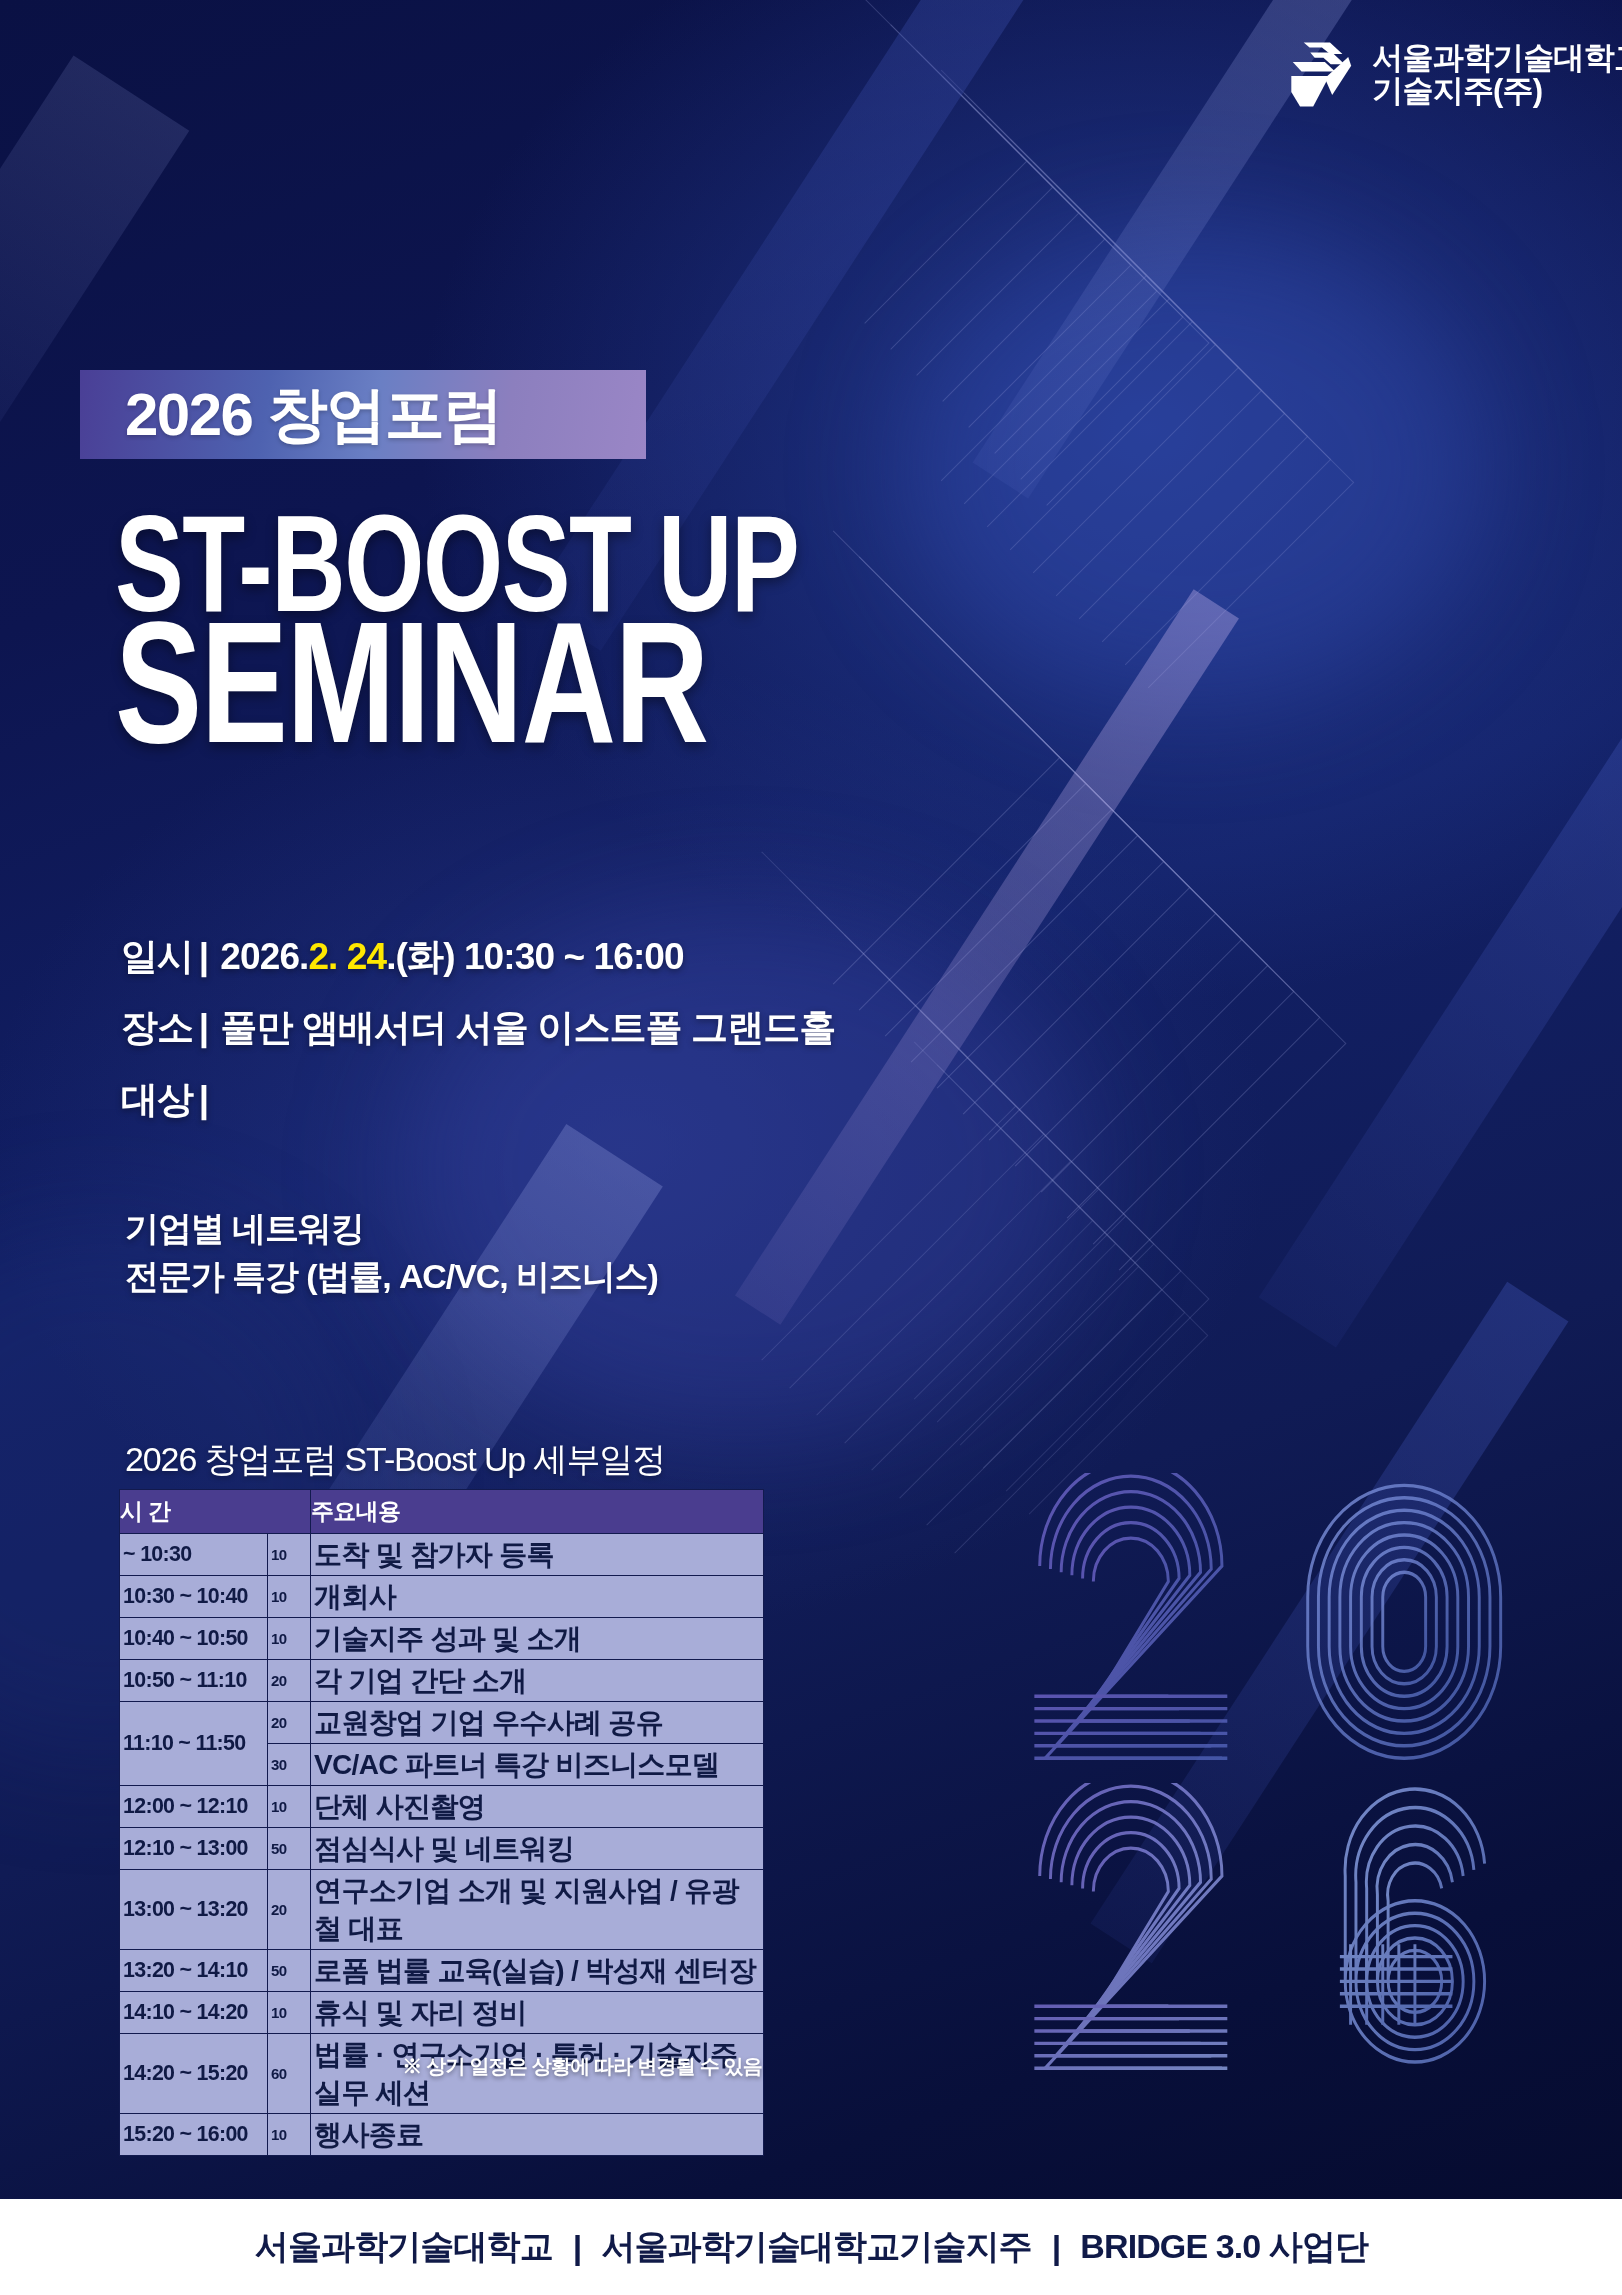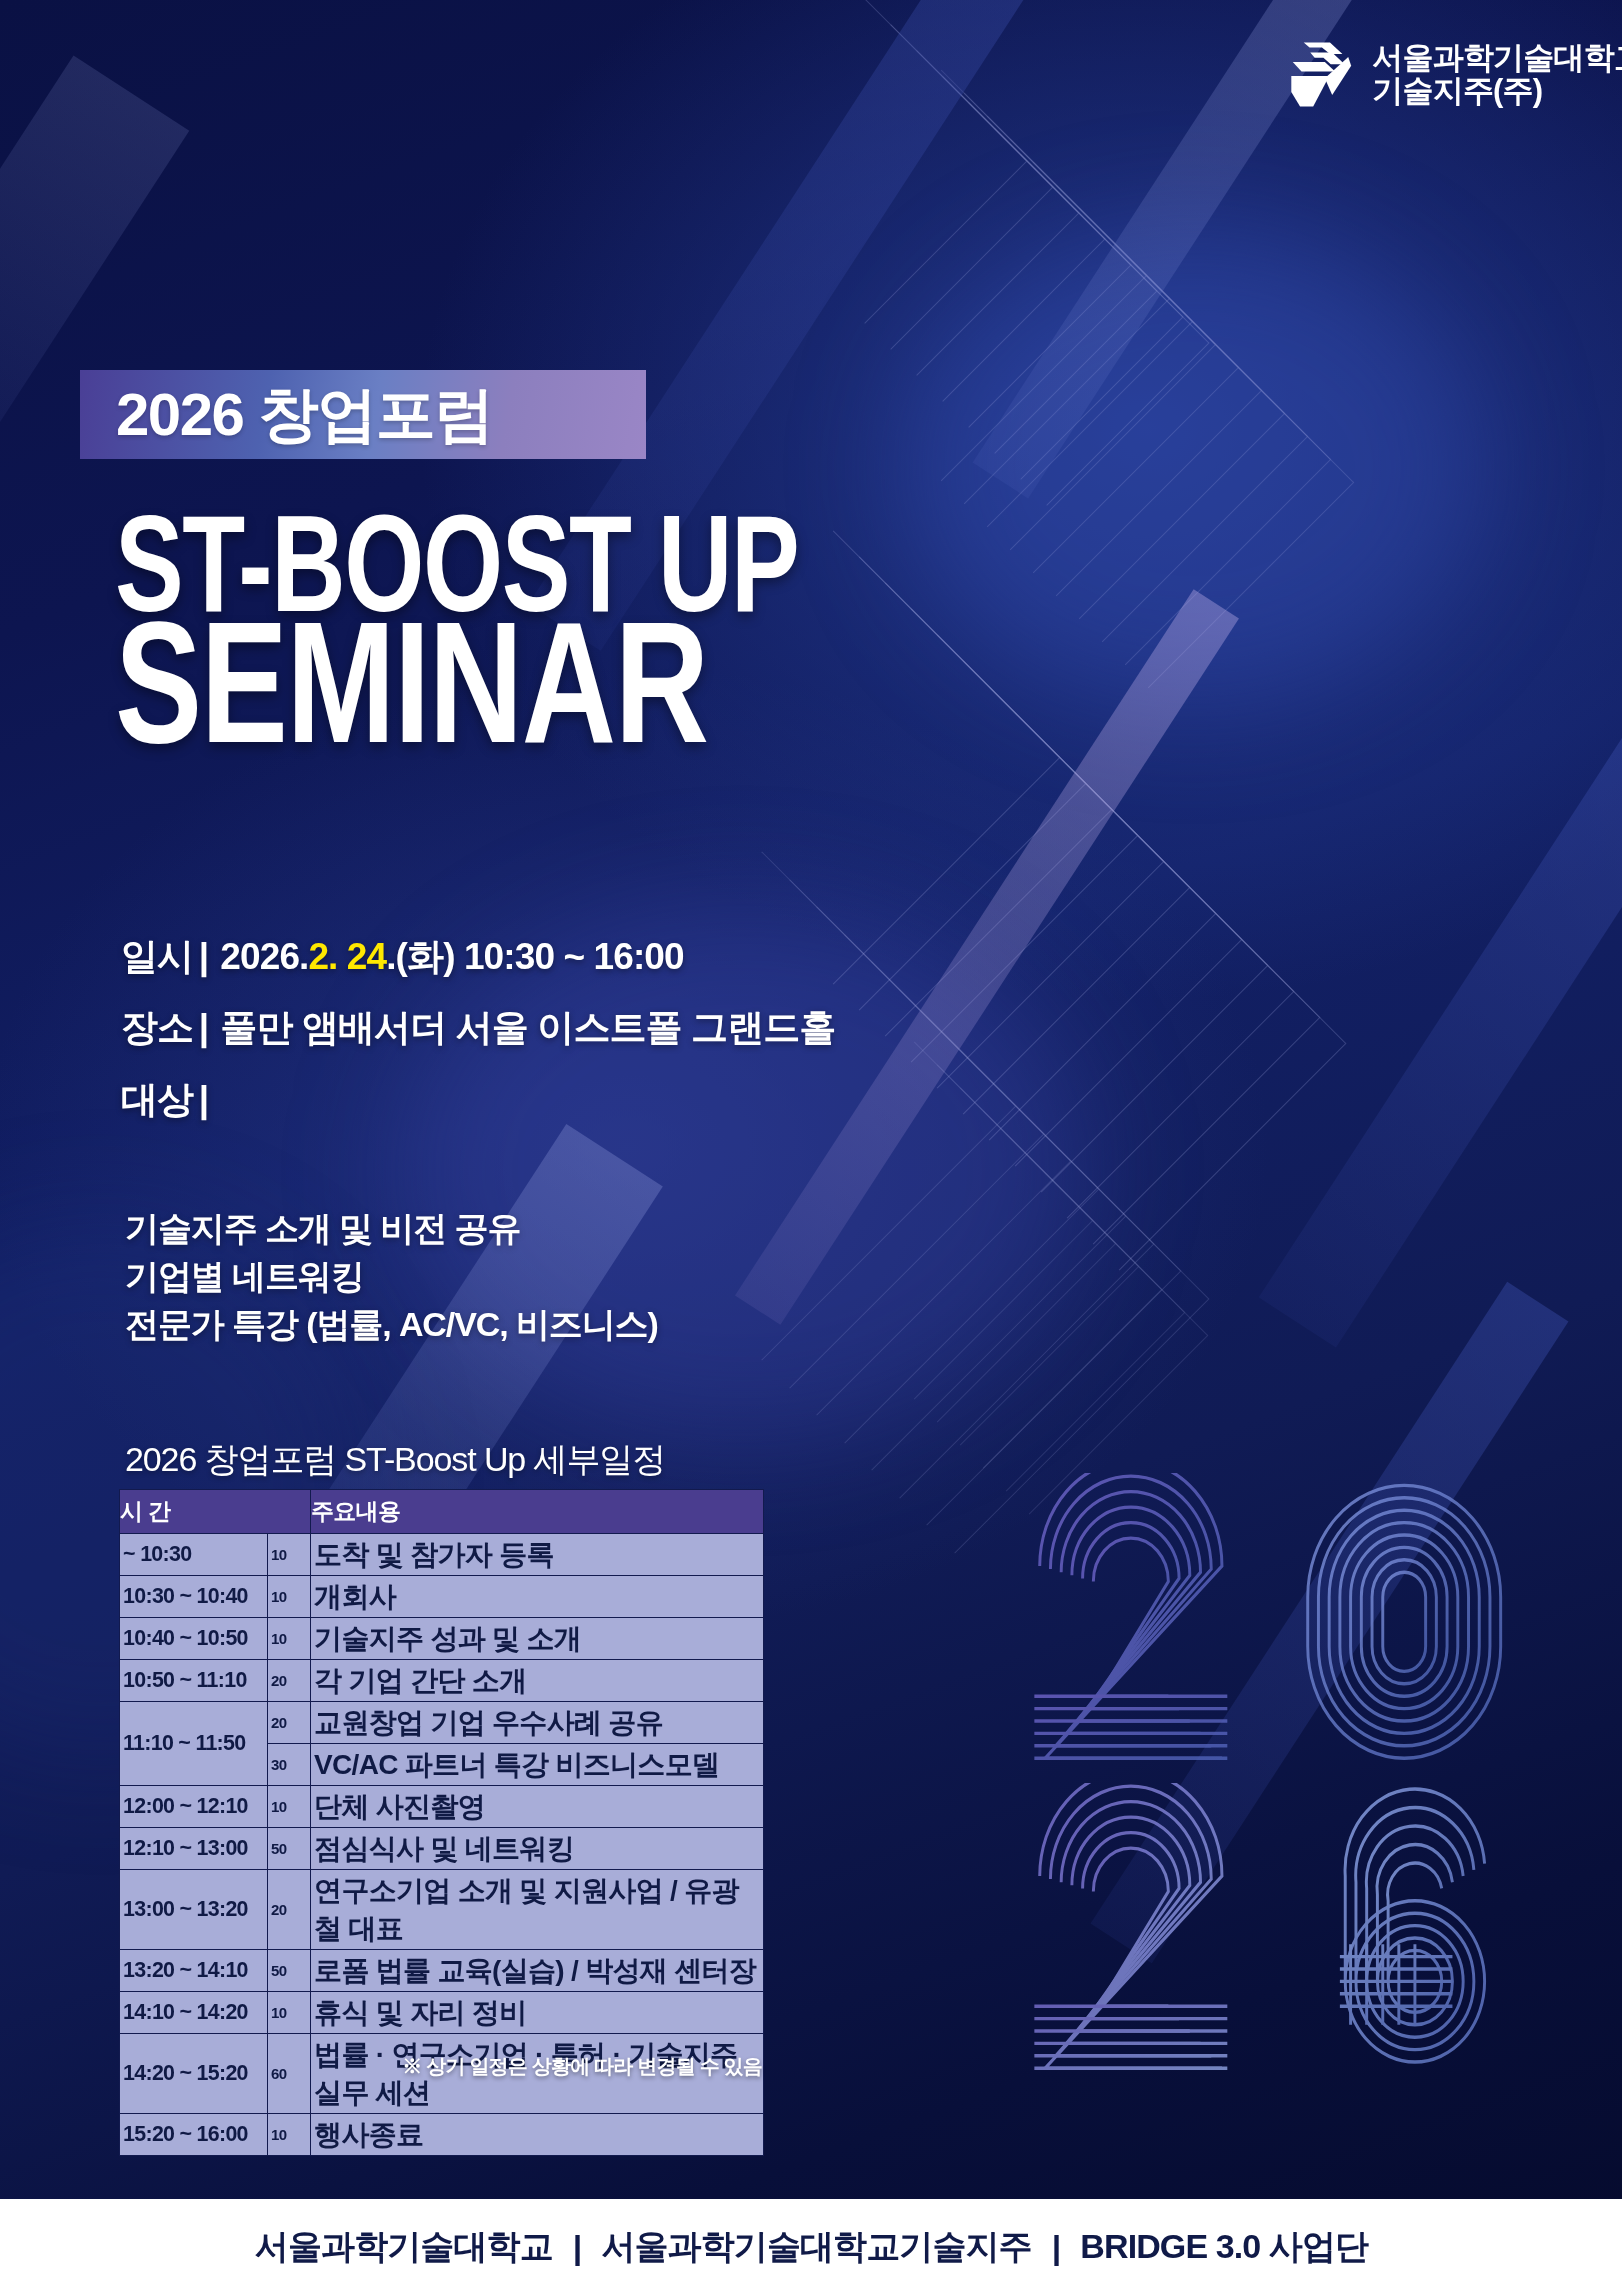--- a/index.html
+++ b/index.html
@@ -68,21 +68,21 @@
   .logo-text { display:flex; align-items:flex-end; gap:17px; }
   .logo-ko { color:#fff; line-height:1.06; }
   .logo-ko .l1 { font-size:31px; font-weight:700; letter-spacing:-0.8px; white-space:nowrap; }
   .logo-ko .l2 { font-size:31px; font-weight:700; letter-spacing:-0.8px; white-space:nowrap; }
 
   
   .badge {
     position:absolute; left:80px; top:370px;
     width:566px; height:89px;
     background:linear-gradient(100deg,#4a3f96 0%, #4e62b0 33%, #6a7fc4 52%, #8c7fbe 75%, #9a86c6 100%);
-    display:flex; align-items:center; padding-left:36px;
+    display:flex; align-items:center; padding-left:45px;
   }
   .badge span {
     color:#fff; font-size:60px; font-weight:800; letter-spacing:-1.5px;
     line-height:1;
     text-shadow:0 1.5px 4.6px rgba(0,0,0,.22);
   }
 
   
   .title {
     position:absolute; left:115px; top:505px;
@@ -395,21 +395,20 @@
       <span class="val">풀만 앰배서더 서울 이스트폴 그랜드홀</span>
     </div>
     <div class="row">
       <span class="lbl">대상</span>
       <span class="bar">|</span>
     </div>
   </div>
 
   <div class="sgi-wrap">
     <div class="sgi-list">
-      <div>기술지주 소개 및 비전 공유</div>
       <div>기업별 네트워킹</div>
       <div>전문가 특강 (법률, AC/VC, 비즈니스)</div>
     </div>
   </div>
 
   <div class="sched-title">2026 창업포럼 ST-Boost Up 세부일정</div>
 
   <table class="sched">
     <colgroup>
       <col class="c-time">

